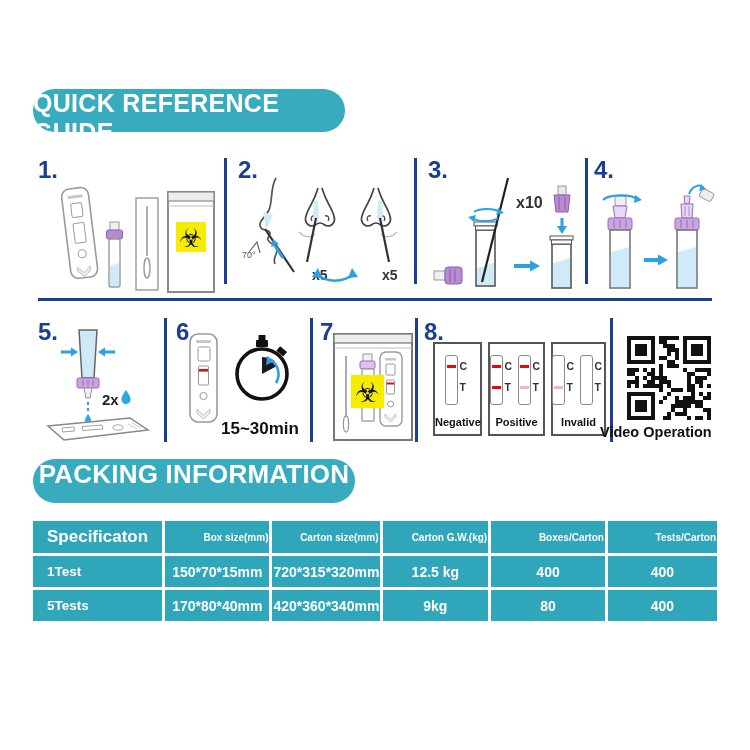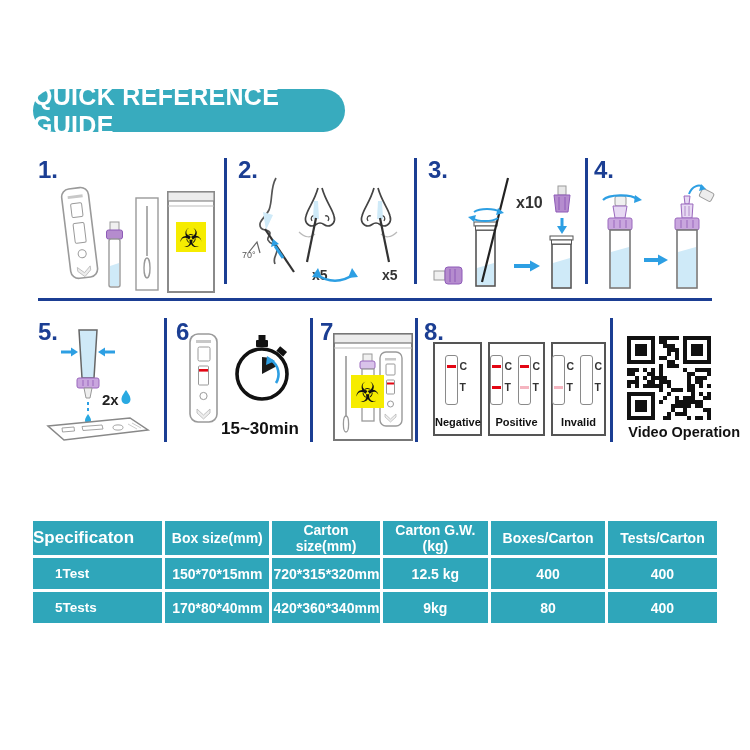--- a/index.html
+++ b/index.html
@@ -1,19 +1,19 @@
 <!DOCTYPE html>
 <html style="--teal: #38abbe; --table-teal: #2fa6ba; --navy: #1b3e93; --arrow: #2d9fe3; --liquid: #cfeaf8; --drop: #29a9e1; --purple: #b58cce; --purple-dark: #8e5bb8; --yellow: #f6ec00; --red: #e30613; --pink: #f5b5c0;"><head>
 <meta charset="utf-8">
 <style>
   html,body{margin:0;padding:0;background:#fff;}
   .canvas{position:relative;width:750px;height:750px;background:#fff;overflow:hidden;
           font-family:"Liberation Sans",sans-serif;}
   .pill{position:absolute;background:var(--teal,#38abbe);color:#fff;font-weight:bold;
-        display:flex;align-items:center;justify-content:center;border-radius:23px;}
+        display:flex;align-items:flex-start;justify-content:center;border-radius:23px;}
   .pill-1{left:33px;top:89px;width:312px;height:43px;font-size:25px;letter-spacing:.3px;}
   .pill-2{left:33px;top:459px;width:322px;height:44px;font-size:26px;letter-spacing:.2px;}
   .step-num{position:absolute;color:var(--navy,#1b3e93);font-weight:800;font-size:24px;}
   .vdiv{position:absolute;width:3px;background:var(--navy,#1b3e93);}
   .hline{position:absolute;left:38px;top:298px;width:674px;height:3px;background:var(--navy,#1b3e93);}
   .gfx{position:absolute;overflow:visible;}
   .gfx text{font-family:"Liberation Sans",sans-serif;}
   
   .res-wrap{position:absolute;left:433px;top:342px;display:flex;gap:6px;}
   .res-box{position:relative;background:#fff;border:2px solid #555;height:94px;box-sizing:border-box;
@@ -22,30 +22,30 @@
   .strip-cell{position:relative;width:26px;height:52px;}
   .strip{position:absolute;left:0;top:0;width:13px;height:50px;border:1.5px solid #8a8a8a;
          border-radius:3px;box-sizing:border-box;background:#fff;}
   .line{position:absolute;left:1.5px;width:9px;height:2.6px;}
   .line.c{top:9px;} .line.t{top:30px;}
   .strong{background:var(--red,#e30613);} .faint{background:var(--pink,#f5b5c0);}
   .ct{position:absolute;left:15px;font-size:10.5px;font-weight:bold;color:#333;}
   .ct.c{top:5px;} .ct.t{top:26px;}
   .res-label{position:absolute;left:0;right:0;bottom:6px;text-align:center;
              font-size:11px;font-weight:bold;color:#111;}
-  .qr-caption{position:absolute;left:600px;top:424px;width:140px;text-align:right;
+  .qr-caption{position:absolute;left:600px;top:424px;width:140px;text-align:left;
               font-size:14.5px;font-weight:bold;color:#111;}
   
   .ptable{position:absolute;left:30px;top:518px;width:690px;border-collapse:separate;
           border-spacing:3px;background:#fff;table-layout:fixed;}
   .ptable th,.ptable td{background:var(--table-teal,#2fa6ba);color:#fff;vertical-align:middle;}
-  .ptable th{height:30px;font-size:14px;font-weight:bold;text-align:center;}
+  .ptable th{height:30px;font-size:10px;font-weight:bold;text-align:right;}
   .ptable td{height:29px;font-size:14px;font-weight:600;text-align:center;}
-  .ptable th.spec{font-size:17px;text-align:left;padding-left:0;}
-  .ptable td.spec{font-size:13.5px;font-weight:bold;text-align:left;padding-left:22px;}
+  .ptable th.spec{font-size:17px;text-align:left;padding-left:14px;}
+  .ptable td.spec{font-size:13.5px;font-weight:bold;text-align:left;padding-left:14px;}
 </style>
 </head>
 <body>
 
 <div class="canvas">
 
   <div class="pill pill-1">
     <span>QUICK REFERENCE GUIDE</span>
   </div>
 
@@ -465,20 +465,23 @@
       <rect x="80" y="76" width="4" height="4"></rect>
       <rect x="36" y="80" width="4" height="4"></rect>
       <rect x="40" y="80" width="4" height="4"></rect>
       <rect x="60" y="80" width="4" height="4"></rect>
       <rect x="68" y="80" width="4" height="4"></rect>
       <rect x="72" y="80" width="4" height="4"></rect>
       <rect x="80" y="80" width="4" height="4"></rect>
     </svg>
   <div class="qr-caption">Video Operation</div>
 
+  <div class="pill pill-2">
+    <span>PACKING INFORMATION</span>
+  </div>
 
   <table class="ptable">
     <colgroup>
       <col style="width:19.3%">
         <col style="width:15.6%">
         <col style="width:16%">
       <col style="width:15.8%">
         <col style="width:17%">
         <col style="width:16.3%">
     </colgroup>

